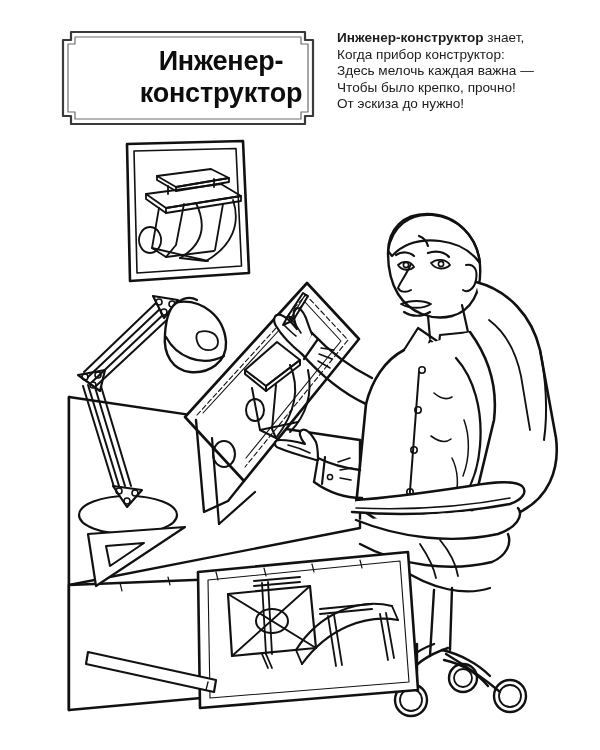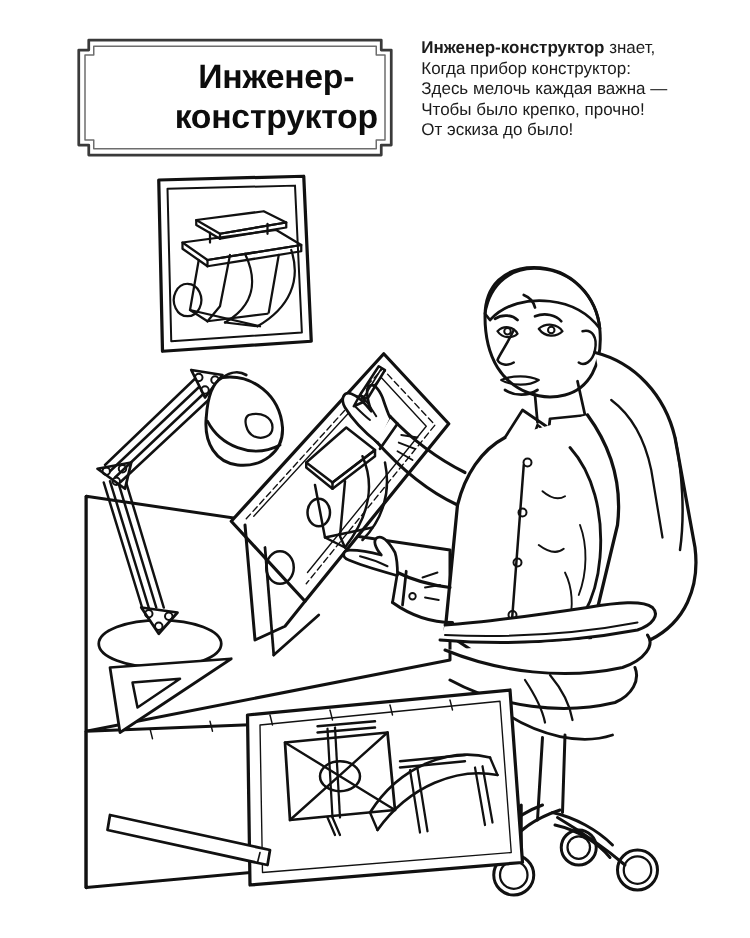--- a/index.html
+++ b/index.html
@@ -92,21 +92,21 @@
     </svg>
     <div id="title-text">Инженер-
 конструктор</div>
   </div>
 
   <div id="poem">
     <div class="ln"><span class="bold">Инженер-конструктор</span><span> знает,</span></div>
     <div class="ln">Когда прибор конструктор:</div>
     <div class="ln">Здесь мелочь каждая важна —</div>
     <div class="ln">Чтобы было крепко, прочно!</div>
-    <div class="ln">От эскиза до было!</div>
+    <div class="ln">От эскиза до нужно!</div>
   </div>
 
   <div id="illustration">
   <svg width="600" height="630" viewBox="0 0 600 630">
     <g fill="none" stroke="#111111" stroke-width="2.2" stroke-linejoin="round" stroke-linecap="round">
 
       <g>
         <path d="M127,24 L243,21 L249,153 L130,161 Z" stroke-width="2.6"></path>
         <path d="M134,31 L236,28.5 L241.5,146 L137,153 Z" stroke-width="1.6"></path>
 

